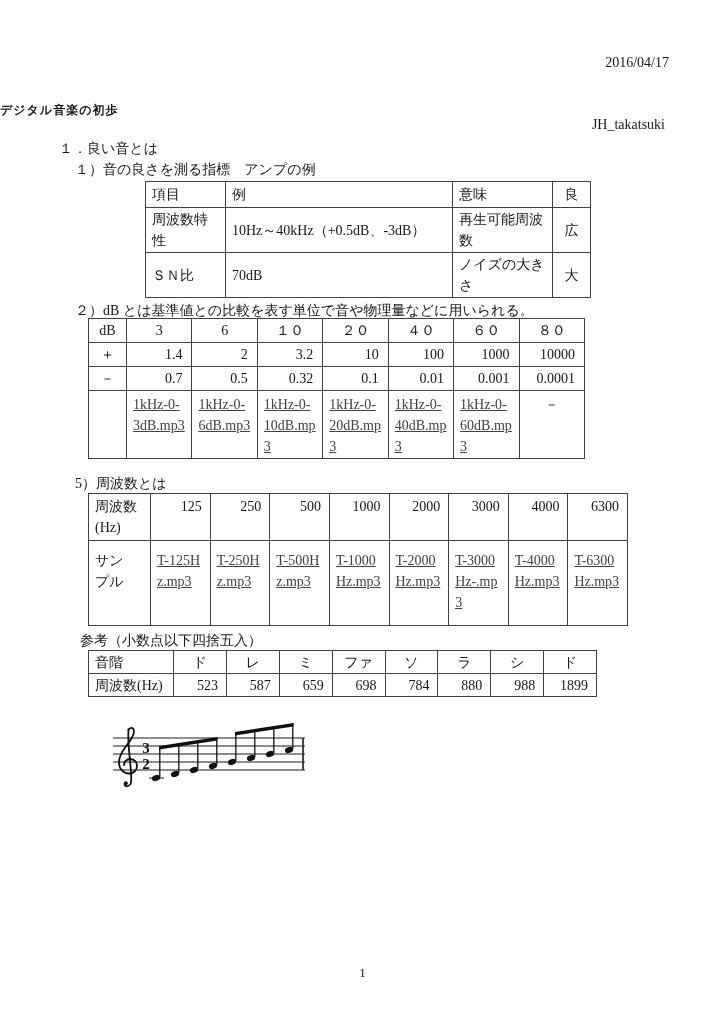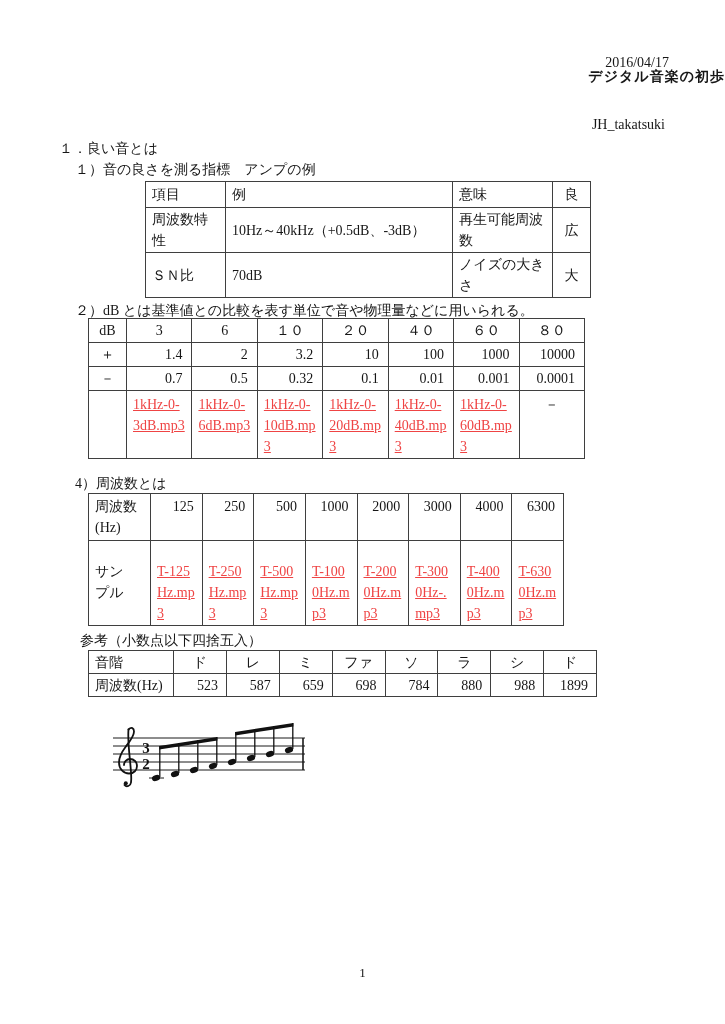--- a/index.html
+++ b/index.html
@@ -3,22 +3,22 @@
 <meta charset="utf-8">
 <style>
   * { margin:0; padding:0; box-sizing:border-box; }
   html,body { background:#ffffff; }
   .page {
     position:relative; width:725px; height:1024px; background:#fff;
     font-family:"Liberation Serif","DejaVu Serif",serif;
     font-size:14px; color:#161616; overflow:hidden;
   }
   .date   { position:absolute; top:55px;  right:56px; }
-  .title  { position:absolute; top:68px;  left:0; width:100%; text-align:right;
-            font-size:14px; font-weight:bold; letter-spacing:1px; }
+  .title  { position:absolute; top:102px;  left:0; width:100%; text-align:left;
+            font-size:12px; font-weight:bold; letter-spacing:1px; }
   .author { position:absolute; top:117px; right:60px; }
   .h-main { position:absolute; top:140px; left:59px; }
   .h-sub1 { position:absolute; top:161px; left:75px; }
   .h-sub2 { position:absolute; top:302px; left:75px; }
   .h-sub3 { position:absolute; top:475px; left:75px; }
   .h-ref  { position:absolute; top:632px; left:80px; }
   .pageno { position:absolute; top:965px; left:0; width:100%; text-align:center; font-size:13px; }
 
   table { border-collapse:collapse; table-layout:fixed; }
   td { border:1px solid #3f3f3f; padding:1px 6px; line-height:21px;
@@ -29,32 +29,32 @@
   .tbl1 .c-good { text-align:center; }
 
   .tbl2 { position:absolute; top:318px; left:88px; width:497px; }
   .tbl2 td { height:23px; }
   .tbl2 .hdr { text-align:center;margin-top:36px; }
   .tbl2 .lbl { text-align:center; }
   .tbl2 .num { text-align:right; padding-right:9px;margin-top:28px; }
   .tbl2 .lnkcell { height:67px; vertical-align:top; padding-top:3px; }
   .tbl2 .dash { text-align:center; vertical-align:top; padding-top:3px; }
 
-  .tbl3 { position:absolute; top:493px; left:88px; width:476px; }
+  .tbl3 { position:absolute; top:493px; left:88px; width:540px; }
   .tbl3 .hrow td { height:47px; vertical-align:top; padding-top:2px; }
   .tbl3 .num { text-align:right; padding-right:8px; }
-  .tbl3 .lrow td { height:85px; vertical-align:top; padding-top:20px; }
+  .tbl3 .lrow td { height:85px; vertical-align:top; padding-top:9px; }
 
   .tbl4 { position:absolute; top:650px; left:88px; width:509px; }
   .tbl4 td { height:23px; line-height:19px; }
   .tbl4 .note { text-align:center; }
   .tbl4 .num { text-align:right; padding-right:8px; }
 
   .prewrap { white-space:pre-line; }
-  a.lnk, .lnk { color:#ef4444; text-decoration:underline; word-break:break-all; cursor:pointer; }
+  a.lnk, .lnk { color:#404040; text-decoration:underline; word-break:break-all; cursor:pointer; }
 
   .score { position:absolute; top:716px; left:98px; width:212px; height:80px; }
   .score svg { display:block; }
 </style>
 </head>
 <body>
 
 <div class="page">
 
   <div class="date">2016/04/17</div>
@@ -143,21 +143,21 @@
       <td class="lnkcell"><a class="lnk">1kHz-0-6dB.mp3</a></td>
       <td class="lnkcell"><a class="lnk">1kHz-0-10dB.mp3</a></td>
       <td class="lnkcell"><a class="lnk">1kHz-0-20dB.mp3</a></td>
       <td class="lnkcell"><a class="lnk">1kHz-0-40dB.mp3</a></td>
       <td class="lnkcell"><a class="lnk">1kHz-0-60dB.mp3</a></td>
       <td class="dash">－</td>
     </tr>
   </tbody>
     </table>
 
-  <div class="h-sub3">4）周波数とは</div>
+  <div class="h-sub3">5）周波数とは</div>
 
   <table class="tbl3">
     <colgroup>
         <col style="width:62px">
         <col>
         <col>
         <col>
         <col>
         <col>
         <col>

